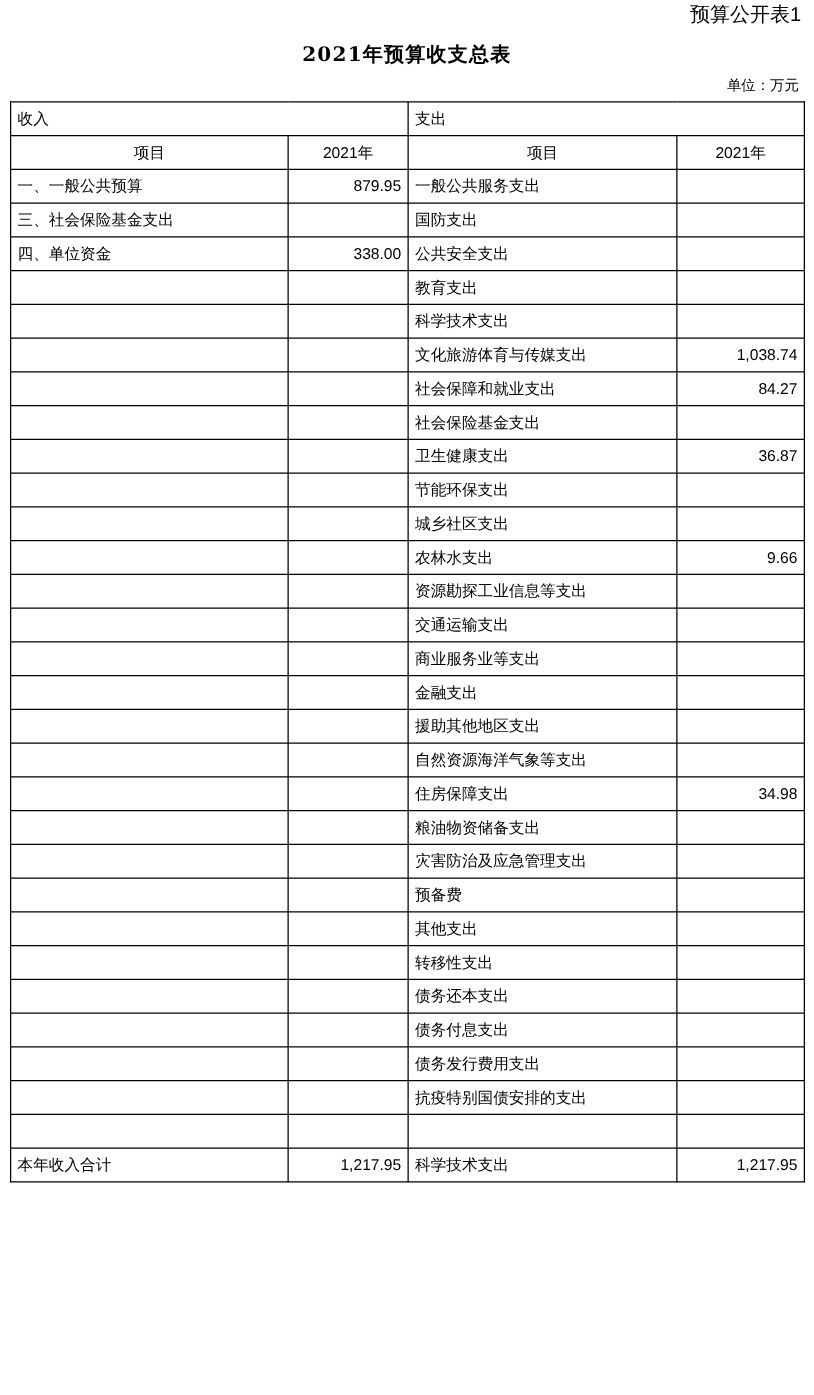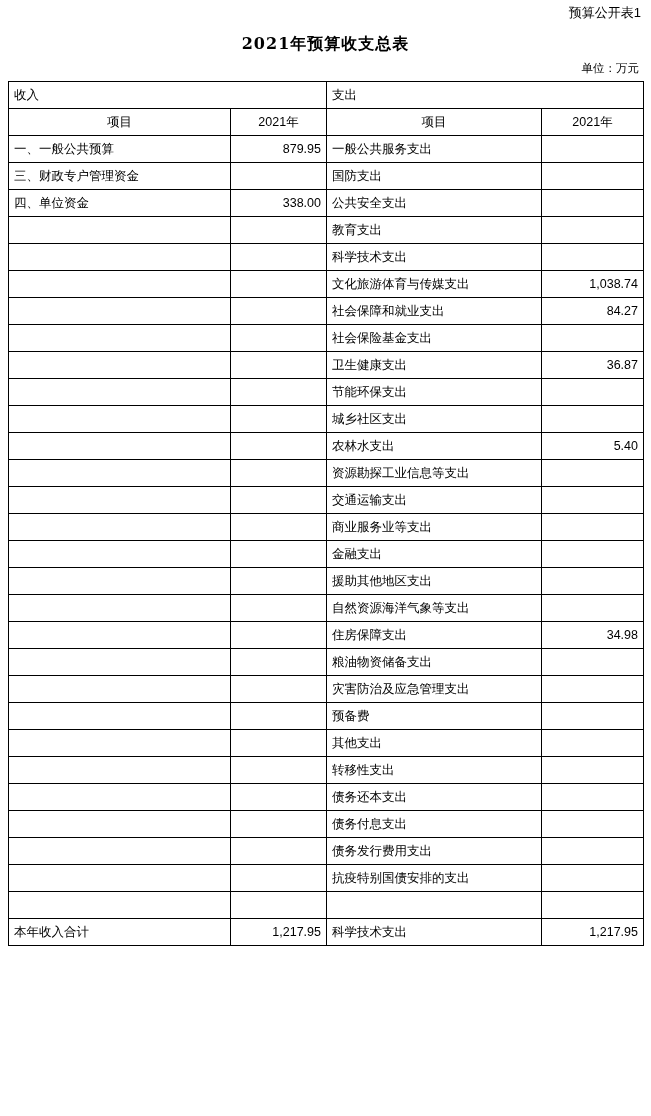--- a/index.html
+++ b/index.html
@@ -16,21 +16,21 @@
   }
   .page {
     position: relative;
     width: 651px;
     height: 1116px;
     box-sizing: border-box;
     padding: 0 8px;
   }
   .doc-tag {
     text-align: right;
-    font-size: 13px;
+    font-size: 16px;
     line-height: 14px;
     padding-top: 6px;
     padding-right: 2px;
     font-family: "Liberation Sans", "DejaVu Sans", sans-serif;
   }
   .doc-title {
     text-align: center;
     font-size: 16px;
     font-weight: bold;
     letter-spacing: 1px;
@@ -119,21 +119,21 @@
       </tr>
     </thead>
     <tbody id="table-body">
         <tr>
           <td class="txt">一、一般公共预算</td>
           <td class="num">879.95</td>
           <td class="txt">一般公共服务支出</td>
           <td class="num"></td>
         </tr>
         <tr>
-          <td class="txt">三、财政专户管理资金</td>
+          <td class="txt">三、社会保险基金支出</td>
           <td class="num"></td>
           <td class="txt">国防支出</td>
           <td class="num"></td>
         </tr>
         <tr>
           <td class="txt">四、单位资金</td>
           <td class="num">338.00</td>
           <td class="txt">公共安全支出</td>
           <td class="num"></td>
         </tr>
@@ -182,21 +182,21 @@
         <tr>
           <td class="txt"></td>
           <td class="num"></td>
           <td class="txt">城乡社区支出</td>
           <td class="num"></td>
         </tr>
         <tr>
           <td class="txt"></td>
           <td class="num"></td>
           <td class="txt">农林水支出</td>
-          <td class="num">5.40</td>
+          <td class="num">9.66</td>
         </tr>
         <tr>
           <td class="txt"></td>
           <td class="num"></td>
           <td class="txt">资源勘探工业信息等支出</td>
           <td class="num"></td>
         </tr>
         <tr>
           <td class="txt"></td>
           <td class="num"></td>

